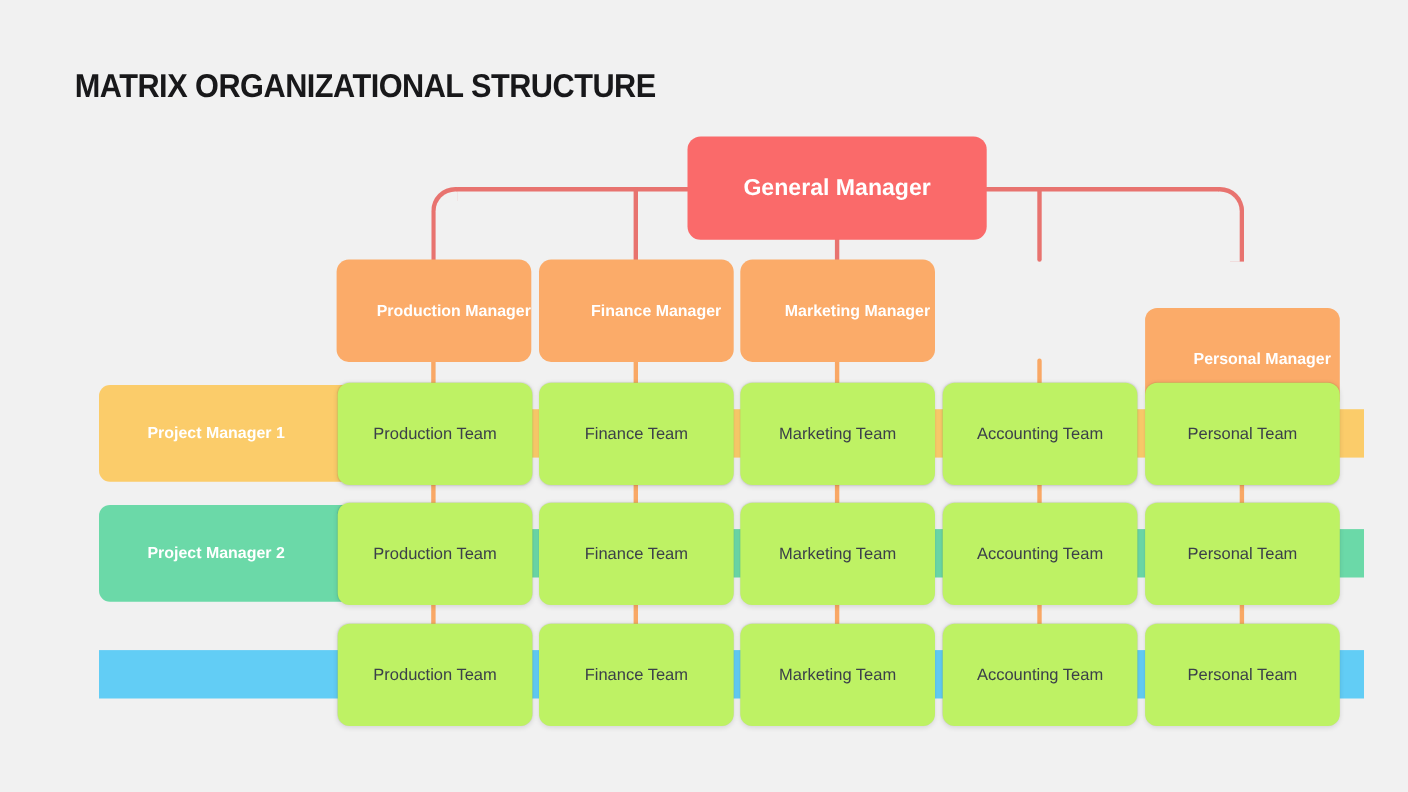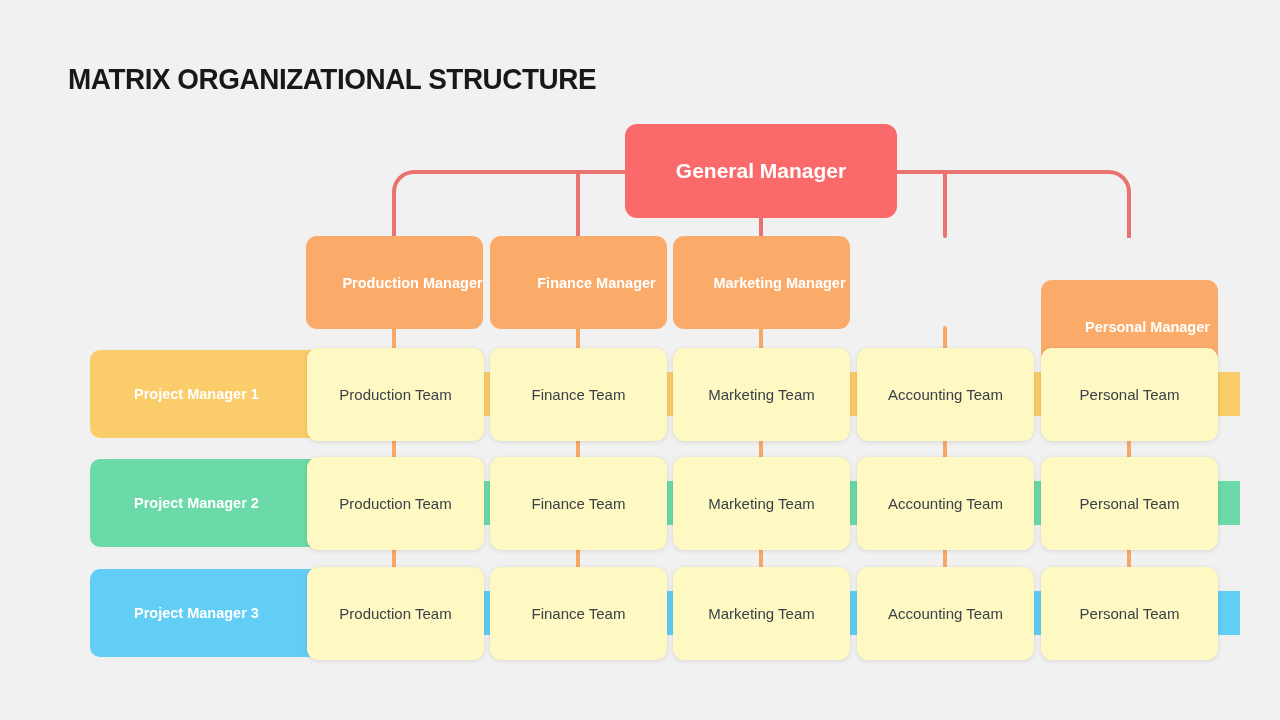--- a/index.html
+++ b/index.html
@@ -119,21 +119,21 @@
     font-size: 14.5px;
     font-weight: bold;
     white-space: nowrap;
   }
 
   
   .team-card {
     position: absolute;
     width: 177px;
     height: 93px;
-    background: #fef9c3;
+    background: #bef264;
     border-radius: 11px;
     box-shadow: 0 1px 5px rgba(0,0,0,0.10), 0 0 1px rgba(0,0,0,0.08);
     display: flex;
     align-items: center;
     justify-content: center;
     color: #3b4049;
     font-size: 15px;
     font-weight: normal;
   }
 </style>
@@ -168,23 +168,20 @@
   <div class="row-band" style="top:350px; width:247px; background:#fbcc6a;">
     <span class="row-band-label" style="left:44px;">Project Manager 1</span>
   </div>
 
   <div class="row-band" style="top:481px; width:1150px; height:44px; border-radius:0; background:#6bd9a8;"></div>
   <div class="row-band" style="top:459px; width:247px; background:#6bd9a8;">
     <span class="row-band-label" style="left:44px;">Project Manager 2</span>
   </div>
 
   <div class="row-band" style="top:591px; width:1150px; height:44px; border-radius:0; background:#62cdf5;"></div>
-  <div class="row-band" style="top:569px; width:247px; background:#62cdf5;">
-    <span class="row-band-label" style="left:44px;">Project Manager 3</span>
-  </div>
 </div>
 
 <div class="layer nodes">
 
   <div class="node" id="general-manager-box">
     <span>General Manager</span>
   </div>
 
   <div class="node manager-box" style="left:306px;">
     <span>Production Manager</span>

